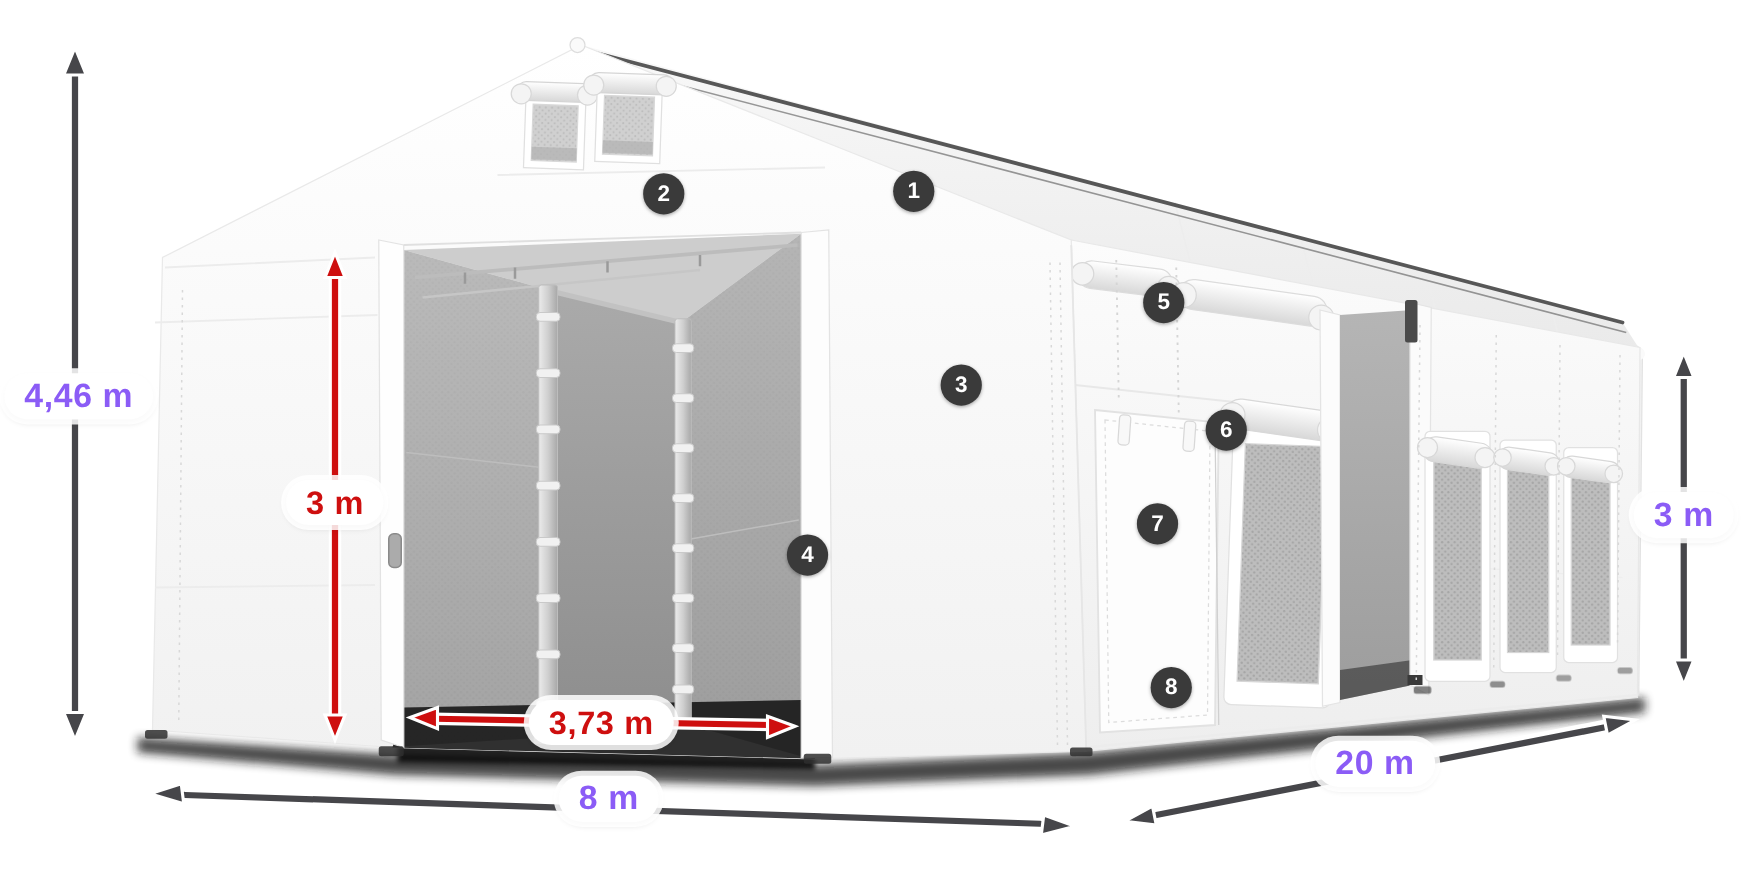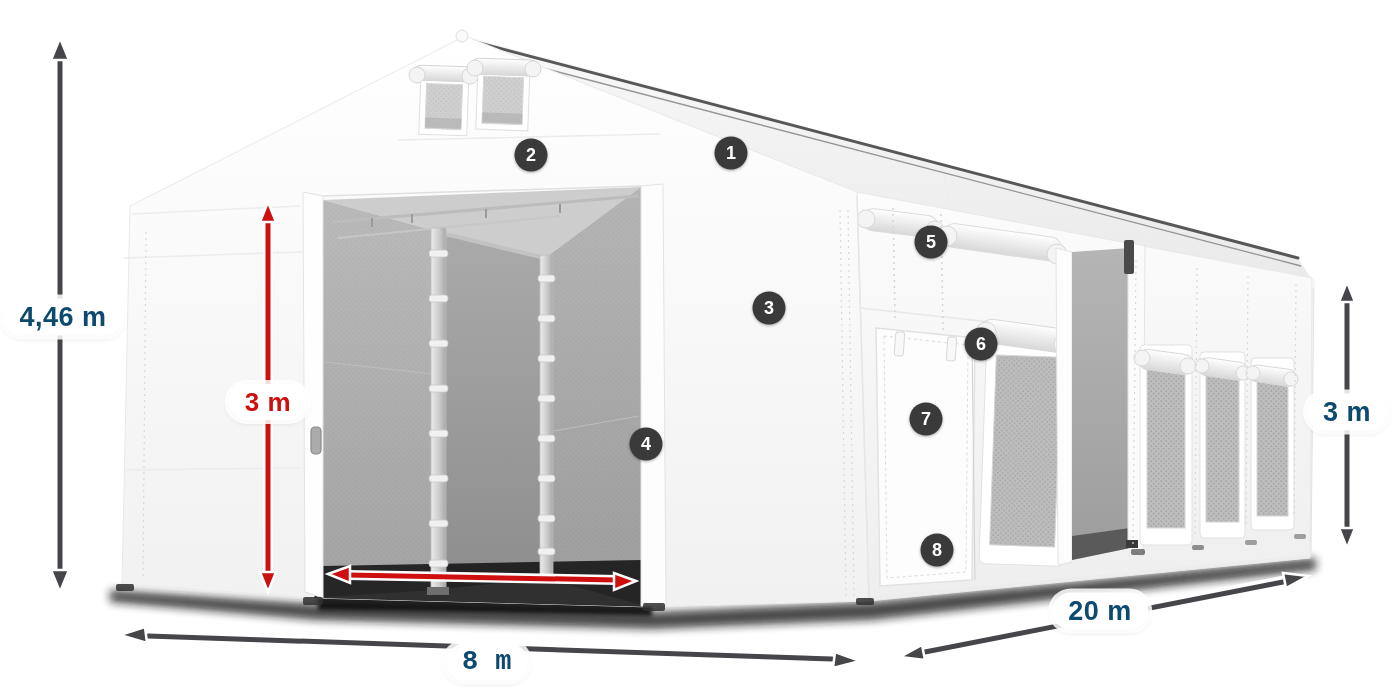--- a/index.html
+++ b/index.html
@@ -1,21 +1,21 @@
 <!DOCTYPE html>
 <html><head>
 <meta charset="utf-8">
 <style>
   html,body{margin:0;padding:0;background:#ffffff;}
   .stage{position:relative;width:1400px;height:700px;background:#ffffff;overflow:hidden;
          font-family:"Liberation Sans", sans-serif;}
   .stage svg{position:absolute;left:0;top:0;}
   .pill{position:absolute;transform:translate(-50%,-50%);background:#ffffff;
         border-radius:22px;padding:5px 16px;font-weight:700;font-size:27px;line-height:1;
-        color:#0c4a6e;white-space:nowrap;
+        color:#8b5cf6;white-space:nowrap;
         box-shadow:0 0 0 4px rgba(255,255,255,.85), 0 2px 6px rgba(0,0,0,.18);
         letter-spacing:.5px;}
   .pill.red{color:#ce0f0f;font-size:26px;}
   .badge{position:absolute;transform:translate(-50%,-50%);width:33px;height:33px;
          border-radius:50%;background:#3a3a3a;color:#ffffff;font-weight:700;font-size:18px;
          display:flex;align-items:center;justify-content:center;
          box-shadow:0 1px 3px rgba(0,0,0,.35);}
 </style>
 </head>
 <body>
@@ -296,21 +296,22 @@
       <path d="M1347,298 L1347,532" stroke="#ffffff" stroke-width="10"></path>
       <path d="M1347,300 L1347,530" stroke="#46464a" stroke-width="5"></path>
       <polygon points="1347,282 1339,302 1355,302" fill="#46464a" stroke="#ffffff" stroke-width="2.5"></polygon>
       <polygon points="1347,548 1339,528 1355,528" fill="#46464a" stroke="#ffffff" stroke-width="2.5"></polygon>
     </g>
   </g>
 </svg>
 
 <div class="pill" style="left:63px;top:317px;">4,46 m</div>
 <div class="pill red" style="left:268px;top:402px;">3 m</div>
-<div class="pill" style="left:487px;top:662px;font-family:Liberation Mono, monospace;">8 m</div>
+<div class="pill red" style="left:481px;top:578px;">3,73 m</div>
+<div class="pill" style="left:487px;top:639px;">8 m</div>
 <div class="pill" style="left:1100px;top:611px;">20 m</div>
 <div class="pill" style="left:1347px;top:412px;">3 m</div>
 
 <div class="badge" style="left:731px;top:153px;">1</div>
 <div class="badge" style="left:531px;top:155px;">2</div>
 <div class="badge" style="left:769px;top:308px;">3</div>
 <div class="badge" style="left:646px;top:444px;">4</div>
 <div class="badge" style="left:931px;top:242px;">5</div>
 <div class="badge" style="left:981px;top:344px;">6</div>
 <div class="badge" style="left:926px;top:419px;">7</div>

